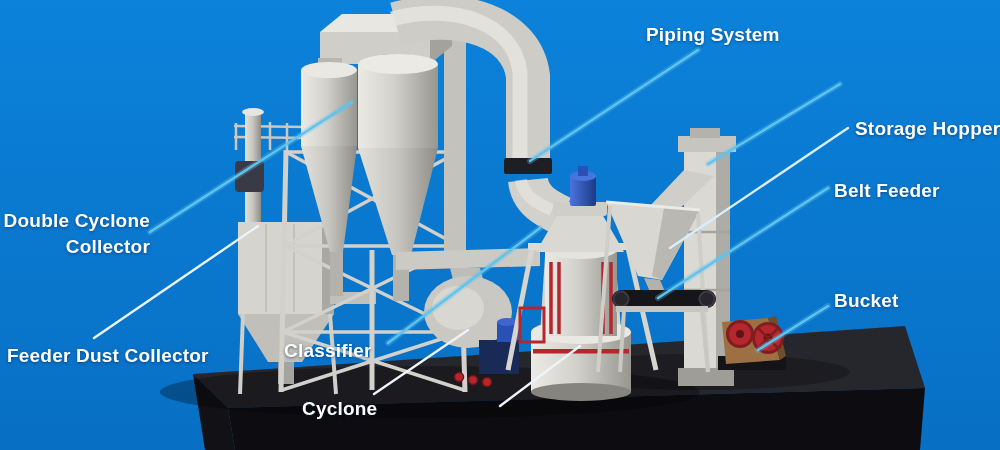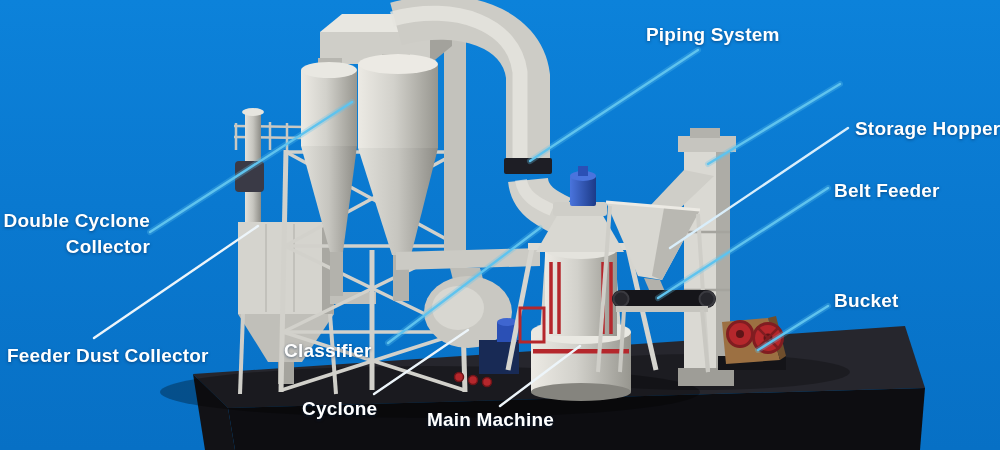--- a/index.html
+++ b/index.html
@@ -231,14 +231,13 @@
   </svg>
 
   <div class="part-label" style="left:646px;top:22px">Piping System</div>
   <div class="part-label" style="left:855px;top:116px">Storage Hopper</div>
   <div class="part-label" style="left:834px;top:178px">Belt Feeder</div>
   <div class="part-label" style="left:834px;top:288px">Bucket</div>
   <div class="part-label wrap" style="left:0px;top:208px;width:150px">Double Cyclone Collector</div>
   <div class="part-label" style="left:7px;top:343px">Feeder Dust Collector</div>
   <div class="part-label" style="left:284px;top:338px">Classifier</div>
   <div class="part-label" style="left:302px;top:396px">Cyclone</div>
-  <div class="part-label" style="left:427px;top:407px">Main Machine</div>
 </div>
 
 </body></html>

